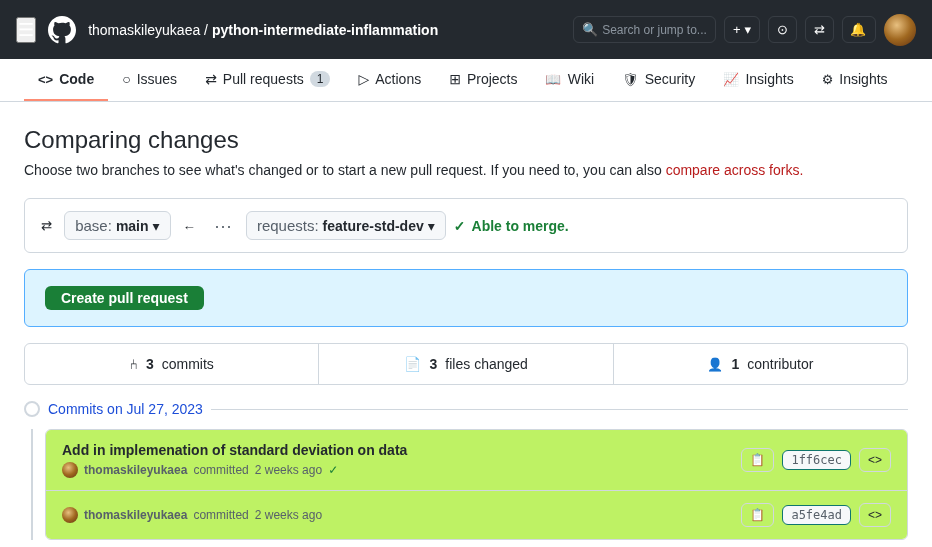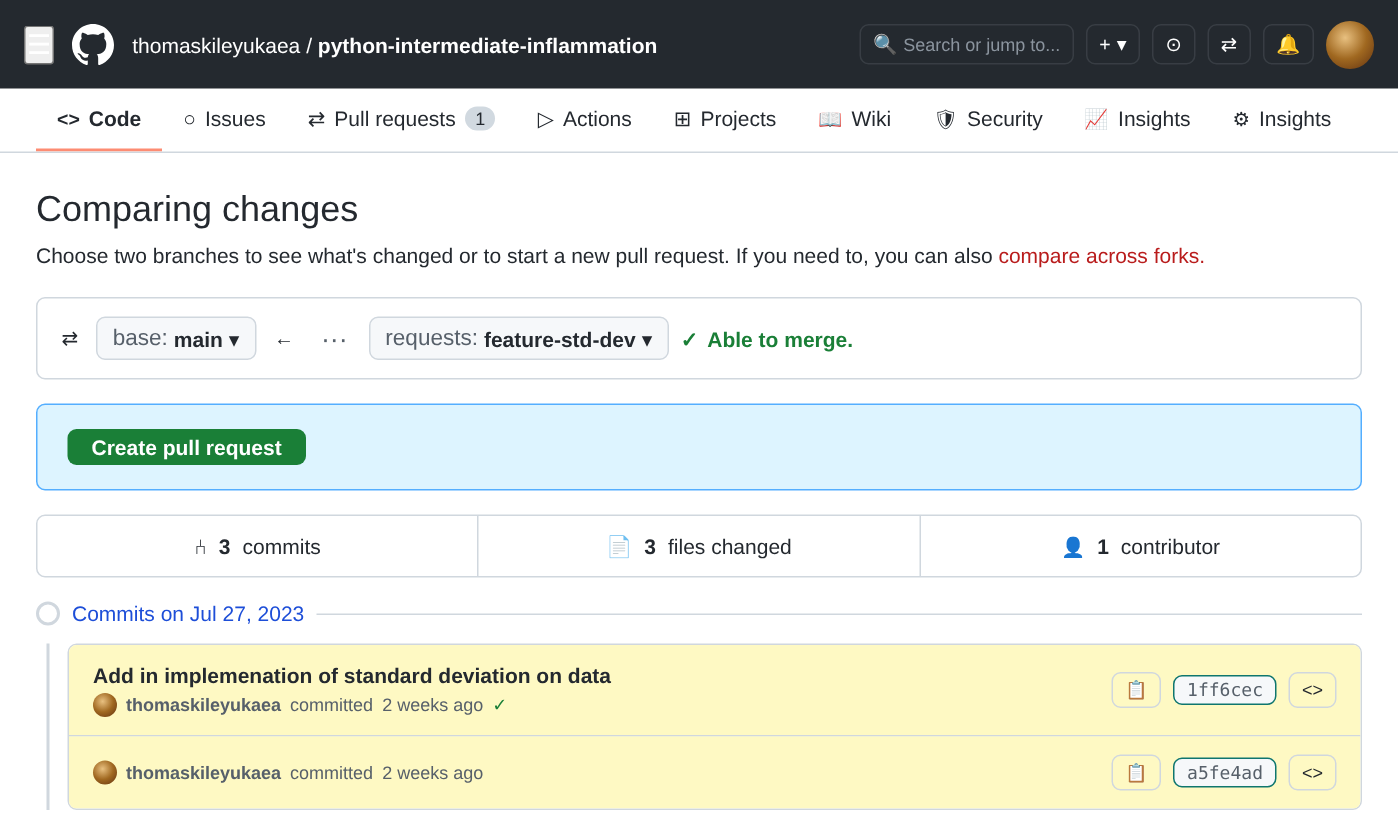--- a/index.html
+++ b/index.html
@@ -47,21 +47,21 @@
     
     .stats-bar { display: flex; border: 1px solid #d0d7de; border-radius: 6px; margin-bottom: 16px; overflow: hidden; }
     .stat-item { flex: 1; display: flex; align-items: center; justify-content: center; gap: 8px; padding: 12px; font-size: 14px; cursor: pointer; }
     .stat-item:not(:last-child) { border-right: 1px solid #d0d7de; }
 
     
     .commits-section { }
     .commits-date-header { display: flex; align-items: center; gap: 8px; margin-bottom: 12px; color: #57606a; font-size: 14px; }
     .commits-date-line { flex: 1; height: 1px; background: #d0d7de; }
     .commit-list { border: 1px solid #d0d7de; border-radius: 6px; overflow: hidden; }
-    .commit-row { display: flex; align-items: center; justify-content: space-between; padding: 12px 16px; border-bottom: 1px solid #d0d7de; background: #fef9c3; }
+    .commit-row { display: flex; align-items: center; justify-content: space-between; padding: 12px 16px; border-bottom: 1px solid #d0d7de; background: #bef264; }
     .commit-row:last-child { border-bottom: none; }
     .commit-left { display: flex; flex-direction: column; gap: 4px; }
     .commit-title { font-size: 14px; font-weight: 600; color: #24292f; }
     .commit-meta { display: flex; align-items: center; gap: 6px; font-size: 12px; color: #57606a; }
     .commit-meta .avatar-sm { width: 16px; height: 16px; border-radius: 50%; background: radial-gradient(circle at 40% 35%, #e8c080, #a06820, #603010); }
     .commit-meta a { color: #57606a; text-decoration: none; font-weight: 600; }
     .commit-check { color: #1a7f37; }
     .commit-right { display: flex; align-items: center; gap: 8px; }
     .commit-hash { font-family: monospace; font-size: 12px; color: #57606a; background: #f6f8fa; border: 1px solid #0f766e; border-radius: 6px; padding: 2px 8px; }
     .code-btn { background: transparent; border: 1px solid #d0d7de; border-radius: 6px; padding: 4px 8px; cursor: pointer; color: #24292f; font-size: 12px; }

